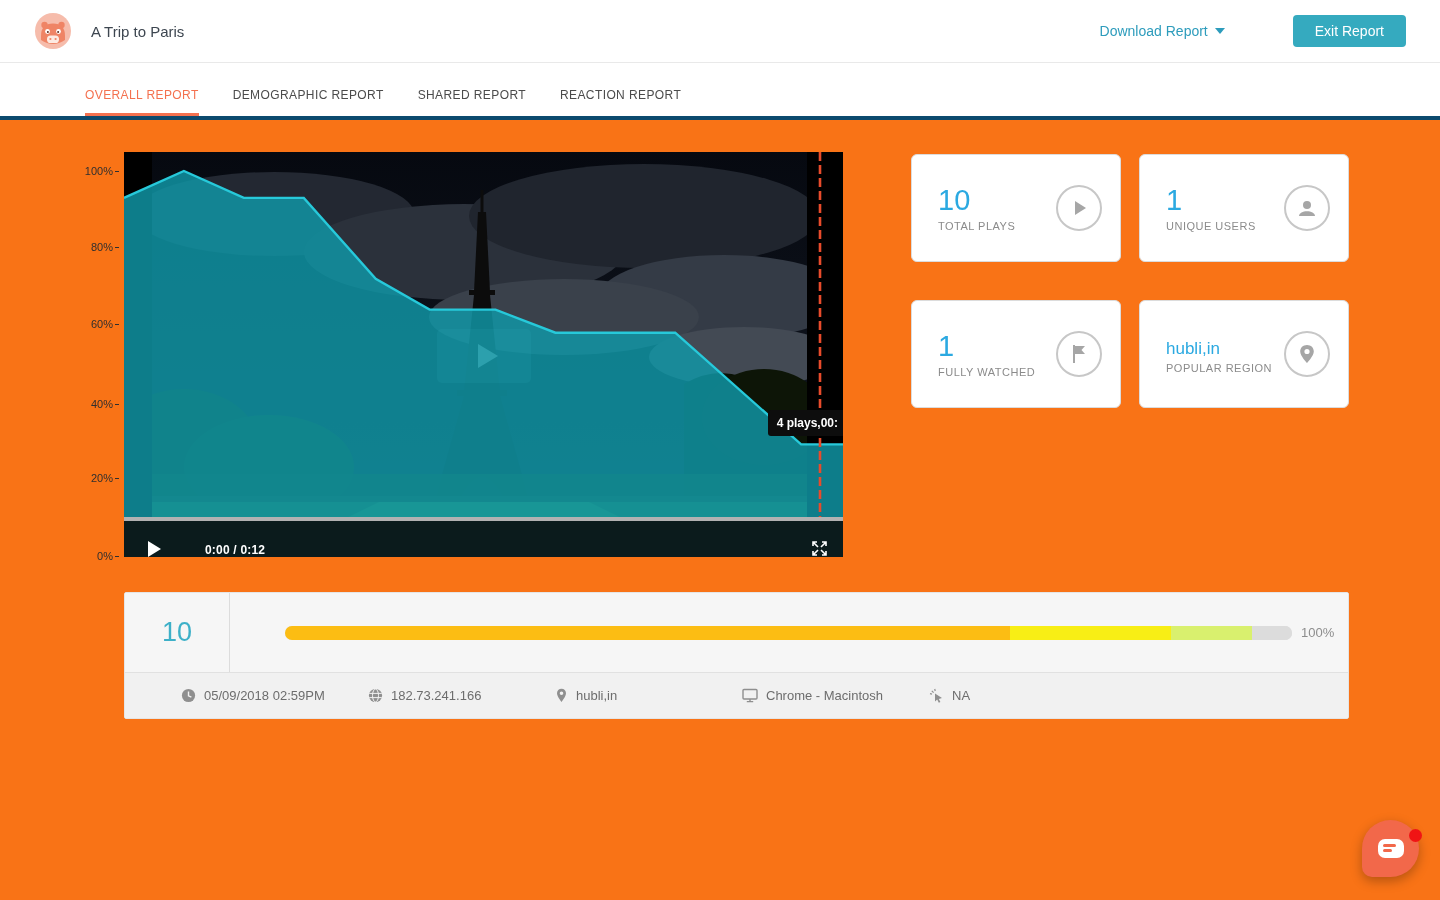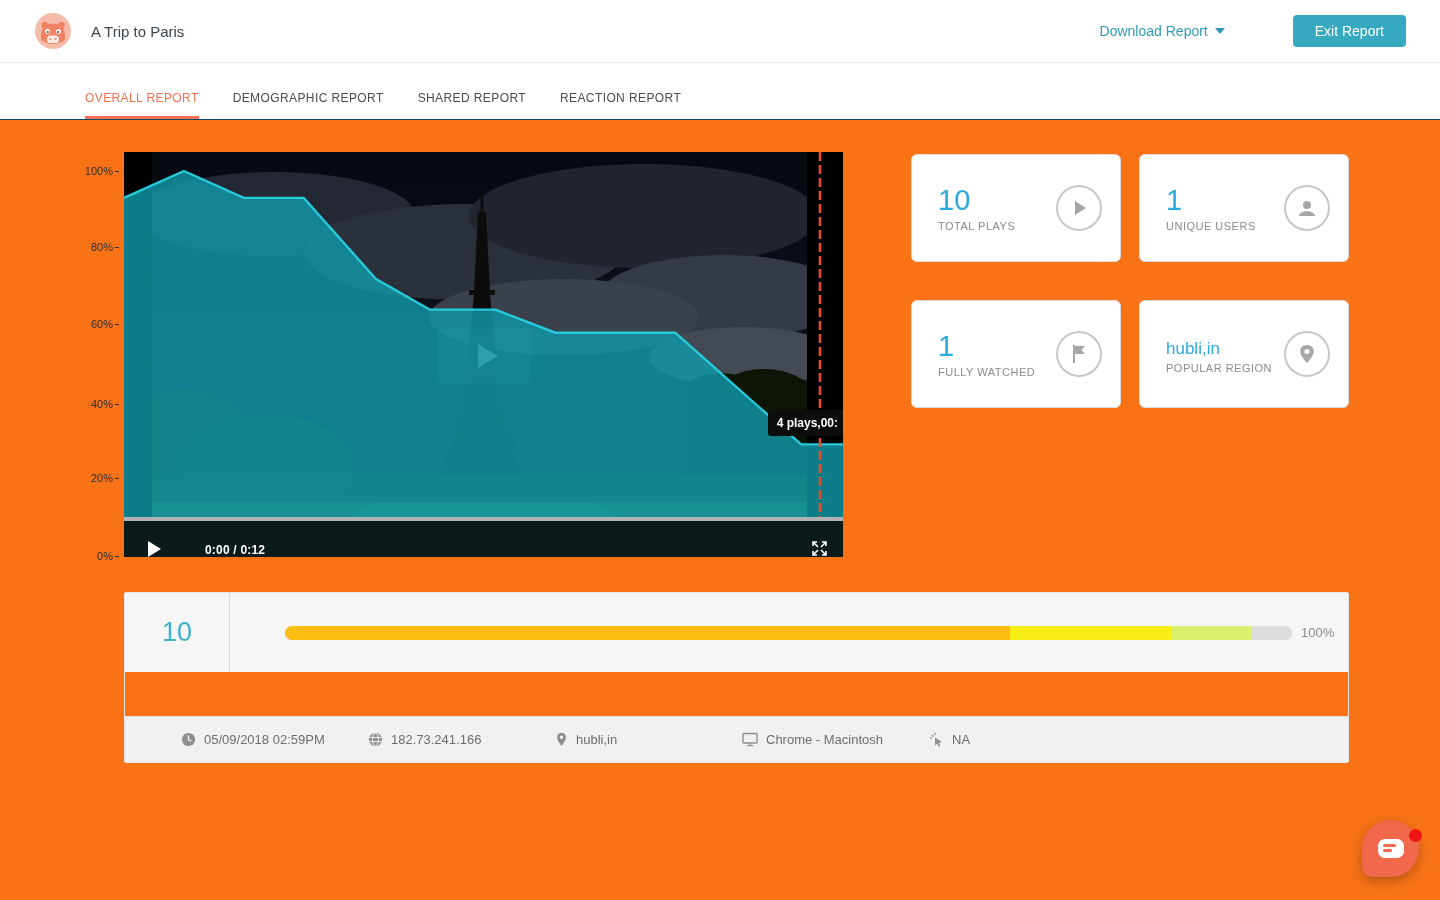--- a/index.html
+++ b/index.html
@@ -15,21 +15,21 @@
   .hspacer { flex:1; }
   .download { display:flex; align-items:center; gap:7px; color:#2d9cbc; font-size:14px;
     margin-right:68px; cursor:pointer; }
   .caret { width:0; height:0; border-left:5px solid transparent; border-right:5px solid transparent;
     border-top:6px solid #2d9cbc; }
   .exit-btn { margin-right:34px; background:#35aabf; color:#fff; font-size:14px;
     padding:8px 22px; border:none; border-radius:4px; cursor:pointer; }
 
   
   .tabbar { position:absolute; top:63px; left:0; width:1440px; height:57px;
-    border-bottom:1px solid #0c4a6e; display:flex; align-items:flex-end;
+    border-bottom:4px solid #0c4a6e; display:flex; align-items:flex-end;
     padding-left:85px; gap:34px; background:#fff; }
   .tab { font-size:12px; letter-spacing:.4px; color:#4b4b4b; padding-bottom:14px; cursor:pointer; }
   .tab.active { color:#f4714f; border-bottom:3px solid #f4714f; padding-bottom:11px; }
 
   
   .yaxis { position:absolute; left:0; top:152px; width:119px; height:410px; }
   .ytick { position:absolute; right:0; width:100%; height:14px; display:flex;
     align-items:center; justify-content:flex-end; font-size:11px; color:#2f2f2f; }
   .tickmark { display:inline-block; width:4px; height:1px; background:#2f2f2f; margin-left:2px; }
   .ytick:nth-child(1){top:12px} .ytick:nth-child(2){top:88px} .ytick:nth-child(3){top:165px}
@@ -68,21 +68,21 @@
   .bottom-panel { position:absolute; left:124px; top:592px; width:1225px;
     border:1px solid #e5e5e5; border-radius:2px; }
   .progress-row { height:79px; background:#f6f6f6; display:flex; align-items:center; }
   .count-cell { width:105px; align-self:stretch; border-right:1px solid #dcdcdc;
     display:flex; align-items:center; justify-content:center; font-size:27px; color:#3db0c8; }
   .bar-wrap { flex:1; display:flex; align-items:center; padding-left:55px; padding-right:12px; }
   .bar-track { flex:1; height:14px; border-radius:7px; background:#dcdcdc; overflow:hidden; display:flex; }
   .bar-seg { height:100%; }
   .bar-label { margin-left:9px; width:35px; font-size:13px; color:#8d8d8d; text-align:left; }
   .details-row { height:46px; background:#f1f1f1; border-top:1px solid #e1e1e1;
-    display:flex; align-items:center; padding-left:56px;margin-top:44px; }
+    display:flex; align-items:center; padding-left:56px; }
   .detail { display:flex; align-items:center; gap:8px; width:187px; font-size:13px; color:#6d6d6d; }
   .detail:last-child { width:auto; }
   .d-icon { display:flex; }
 
   
   .chat-btn { position:absolute; left:1362px; top:820px; width:57px; height:57px; background:#f2684a;
     border-radius:50% 50% 50% 10px; box-shadow:0 4px 12px rgba(0,0,0,0.28);
     display:flex; align-items:center; justify-content:center; cursor:pointer; }
   .chat-bubble { position:relative; width:26px; height:19px; background:#fff; border-radius:7px; }
   .chat-bubble i { position:absolute; left:5px; height:3px; background:#f2684a; border-radius:2px; }

